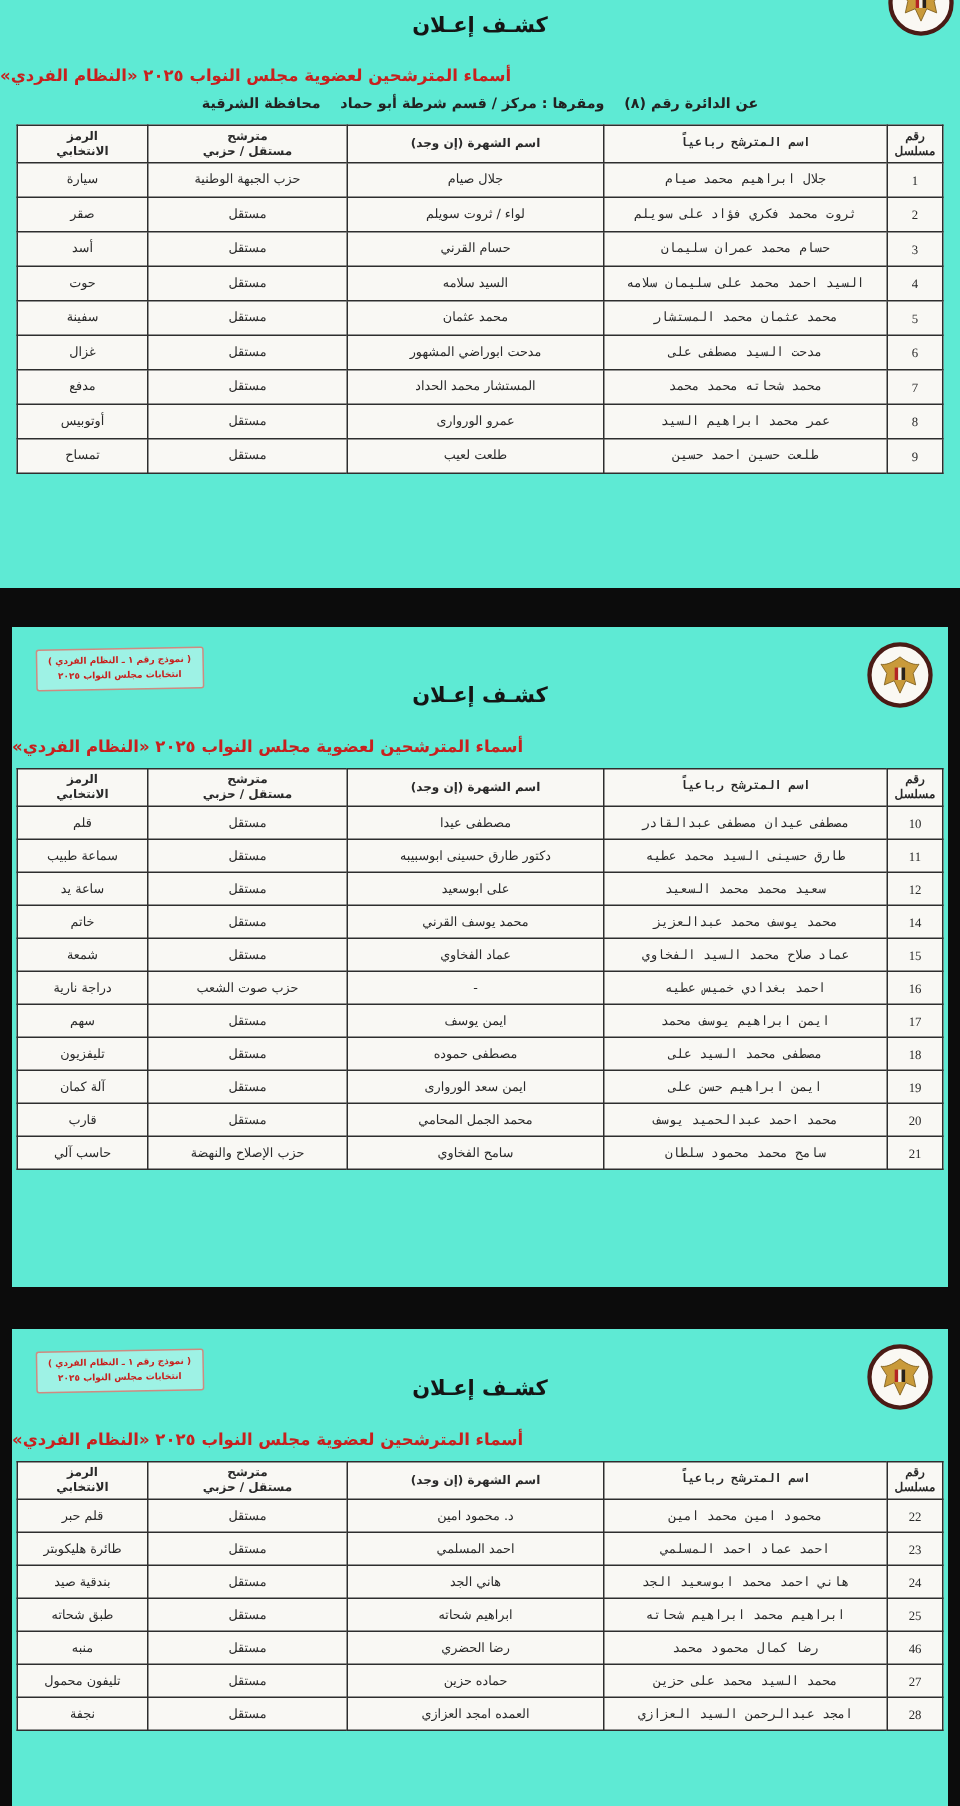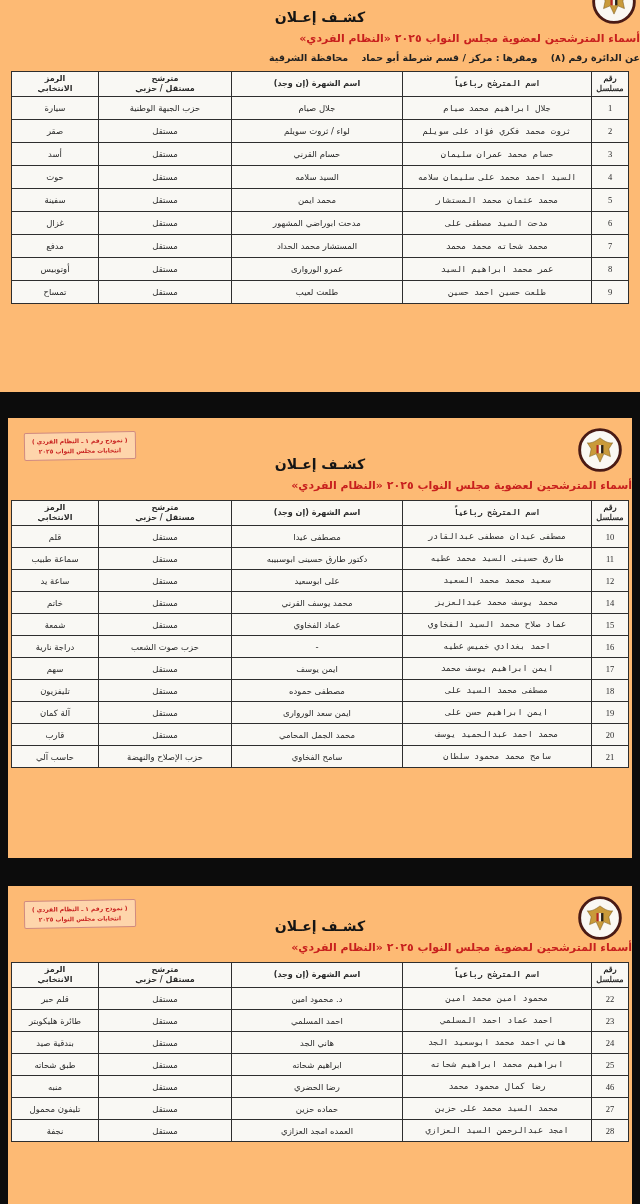--- a/index.html
+++ b/index.html
@@ -2,39 +2,39 @@
 <html lang="ar"><head>
 <meta charset="utf-8">
 <style>
   html,body{margin:0;padding:0;}
   body{
     width:640px;height:1204px;
     background:#0c0c0c;
     font-family:"DejaVu Sans",sans-serif;
     overflow:hidden;
   }
-  .page{position:relative;background:#fdba74;overflow:hidden;}
+  .page{position:relative;background:#5eead4;overflow:hidden;}
   .p1{height:392px;}
   .p2{height:440px;margin:0 8px;}
   .p3{height:318px;margin:0 8px;}
   .gap1{height:26px;background:#0c0c0c;}
   .gap2{height:28px;background:#0c0c0c;}
 
   .doc-title{
     text-align:center;font-weight:bold;font-size:14px;color:#151515;
     padding-top:9px;letter-spacing:1px;direction:rtl;
   }
   .p2 .doc-title{padding-top:38px;}
   .p3 .doc-title{padding-top:32px;}
   .red-sub{
-    text-align:right;color:#c8201e;font-weight:bold;font-size:11px;
-    margin-top:7px;direction:rtl;
+    text-align:left;color:#c8201e;font-weight:bold;font-size:11px;
+    margin-top:19px;direction:rtl;
   }
   .district{
-    color:#222;font-weight:bold;font-size:9.5px;
+    text-align:center;color:#222;font-weight:bold;font-size:9.5px;
     margin-top:7px;direction:rtl;white-space:pre-wrap;
   }
 
   table.ctable{
     border-collapse:collapse;margin:8px auto 0 auto;direction:rtl;
     background:#f9f8f4;
   }
   .ctable th,.ctable td{
     border:1px solid #2e2e2e;text-align:center;vertical-align:middle;
     color:#2a2a2a;padding:0 2px;
@@ -113,21 +113,21 @@
         <tr>
           <td class="col-serial">4</td>
           <td class="col-name">السيد احمد محمد على سليمان سلامه</td>
           <td class="col-famous">السيد سلامه</td>
           <td class="col-party">مستقل</td>
           <td class="col-symbol">حوت</td>
         </tr>
         <tr>
           <td class="col-serial">5</td>
           <td class="col-name">محمد عثمان محمد المستشار</td>
-          <td class="col-famous">محمد ايمن</td>
+          <td class="col-famous">محمد عثمان</td>
           <td class="col-party">مستقل</td>
           <td class="col-symbol">سفينة</td>
         </tr>
         <tr>
           <td class="col-serial">6</td>
           <td class="col-name">مدحت السيد مصطفى على</td>
           <td class="col-famous">مدحت ابوراضي المشهور</td>
           <td class="col-party">مستقل</td>
           <td class="col-symbol">غزال</td>
         </tr>

